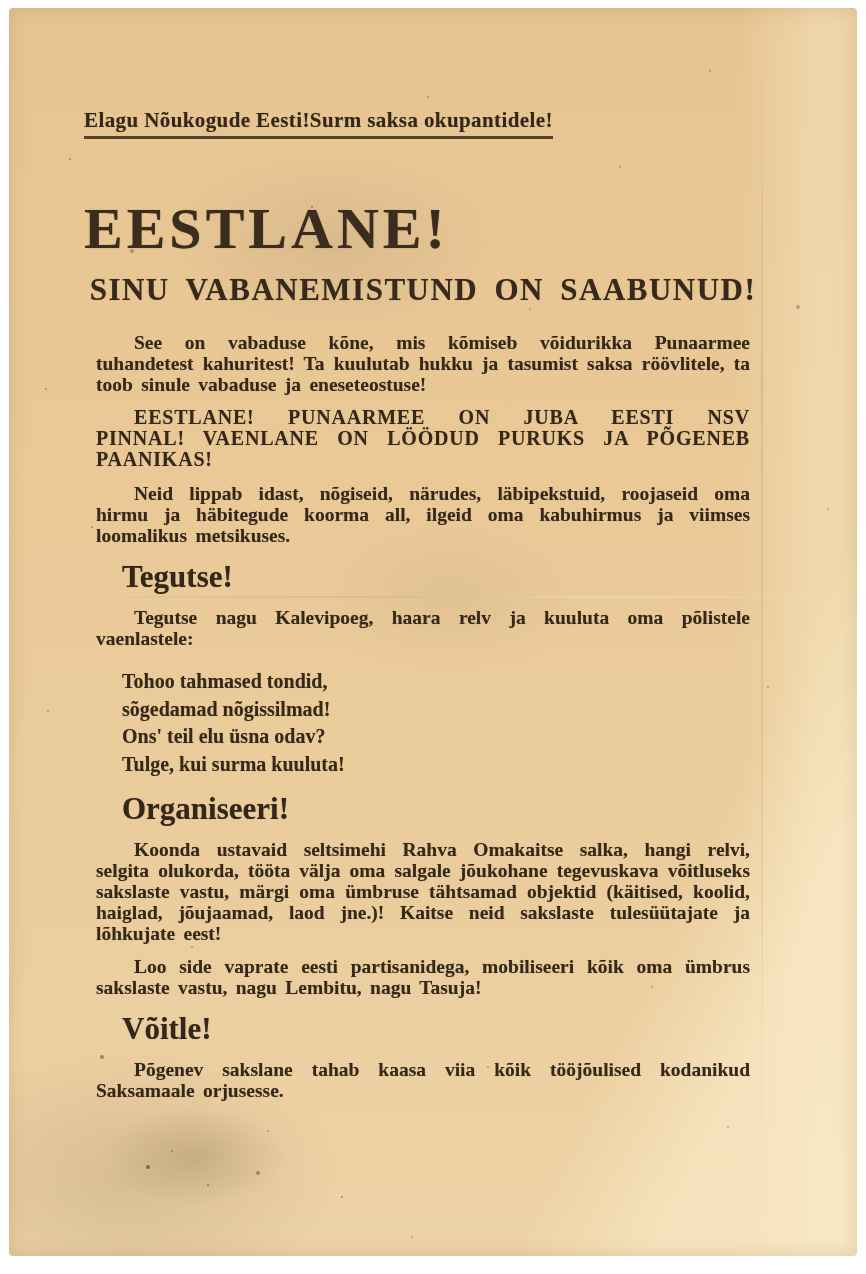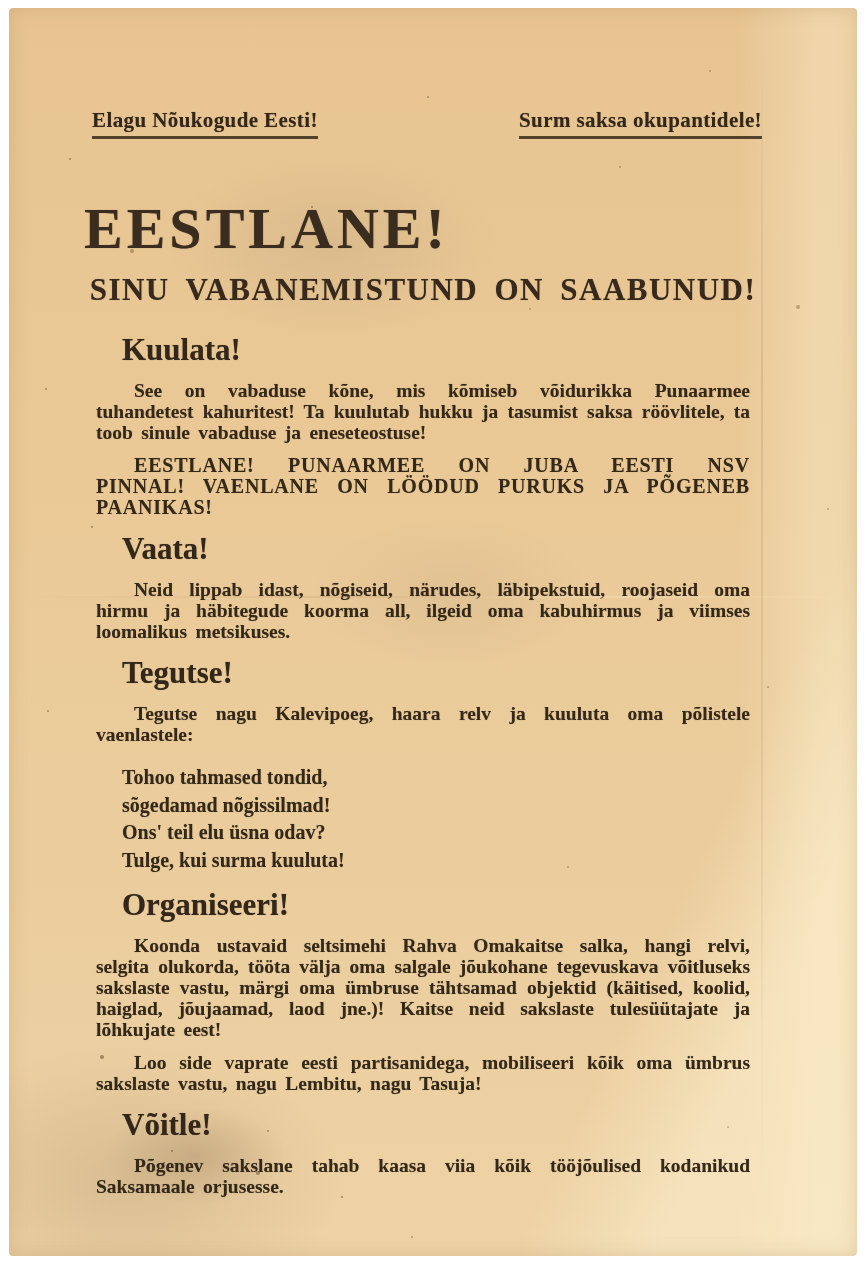--- a/index.html
+++ b/index.html
@@ -84,23 +84,21 @@
     position: absolute;
     left: 0;
     top: 588px;
     width: 100%;
     height: 2px;
     background: linear-gradient(90deg, rgba(170,135,90,0) 0%, rgba(170,135,90,0.18) 40%, rgba(255,245,220,0.25) 70%, rgba(170,135,90,0) 100%);
   }
 
   .header-row {
     display: flex;
-    justify-content: space-between;
     align-items: flex-start;
-    margin-left: 8px;
   }
   .slogan {
     font-size: 21px;
     font-weight: 700;
     color: #33271a;
     letter-spacing: 0.4px;
     padding-bottom: 3px;
     border-bottom: 3px solid rgba(45,32,18,0.8);
     text-shadow: 0 0 1px rgba(51,39,26,0.35);
   }
@@ -168,27 +166,25 @@
 
     <div class="header-row">
       <span class="slogan">Elagu Nõukogude Eesti!</span>
       <span class="slogan">Surm saksa okupantidele!</span>
     </div>
 
     <h1 class="title">EESTLANE!</h1>
     <h2 class="subtitle">SINU VABANEMISTUND ON SAABUNUD!</h2>
 
     <div class="section" style="margin-top:24px;">
-      <h3 class="section-heading">Kuulata!</h3>
       <p class="para">See on vabaduse kõne, mis kõmiseb võidurikka Punaarmee tuhandetest kahuritest! Ta kuulutab hukku ja tasumist saksa röövlitele, ta toob sinule vabaduse ja eneseteostuse!</p>
       <p class="para emphasis">EESTLANE! PUNAARMEE ON JUBA EESTI NSV PINNAL! VAENLANE ON LÖÖDUD PURUKS JA PÕGENEB PAANIKAS!</p>
     </div>
 
     <div class="section">
-      <h3 class="section-heading">Vaata!</h3>
       <p class="para">Neid lippab idast, nõgiseid, närudes, läbipekstuid, roojaseid oma hirmu ja häbitegude koorma all, ilgeid oma kabuhirmus ja viimses loomalikus metsikuses.</p>
     </div>
 
     <div class="section">
       <h3 class="section-heading">Tegutse!</h3>
       <p class="para">Tegutse nagu Kalevipoeg, haara relv ja kuuluta oma põlistele vaenlastele:</p>
       <div class="verse">
         <div class="verse-line">Tohoo tahmased tondid,</div>
         <div class="verse-line">sõgedamad nõgissilmad!</div>
         <div class="verse-line">Ons' teil elu üsna odav?</div>

